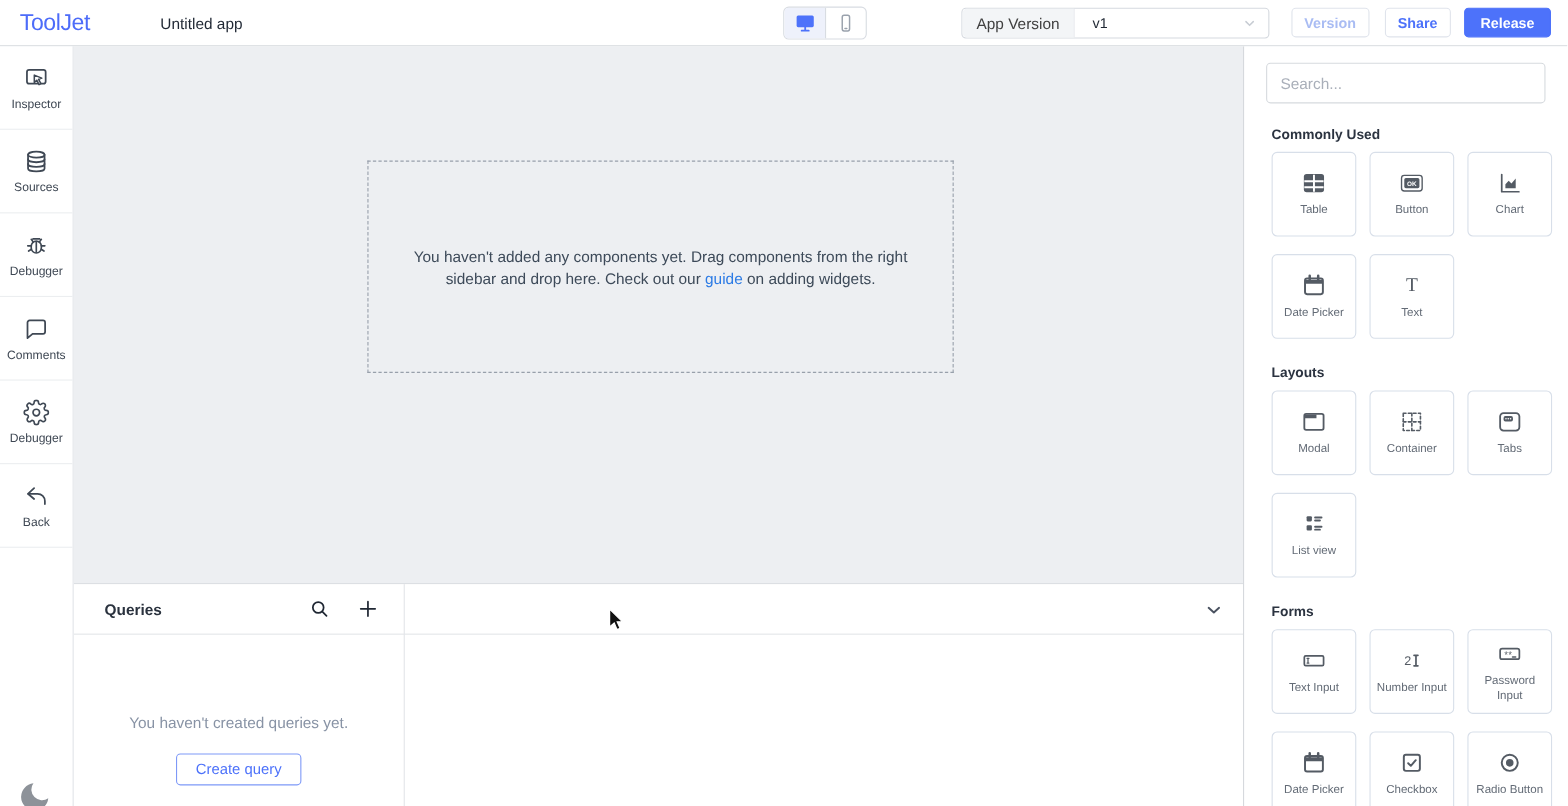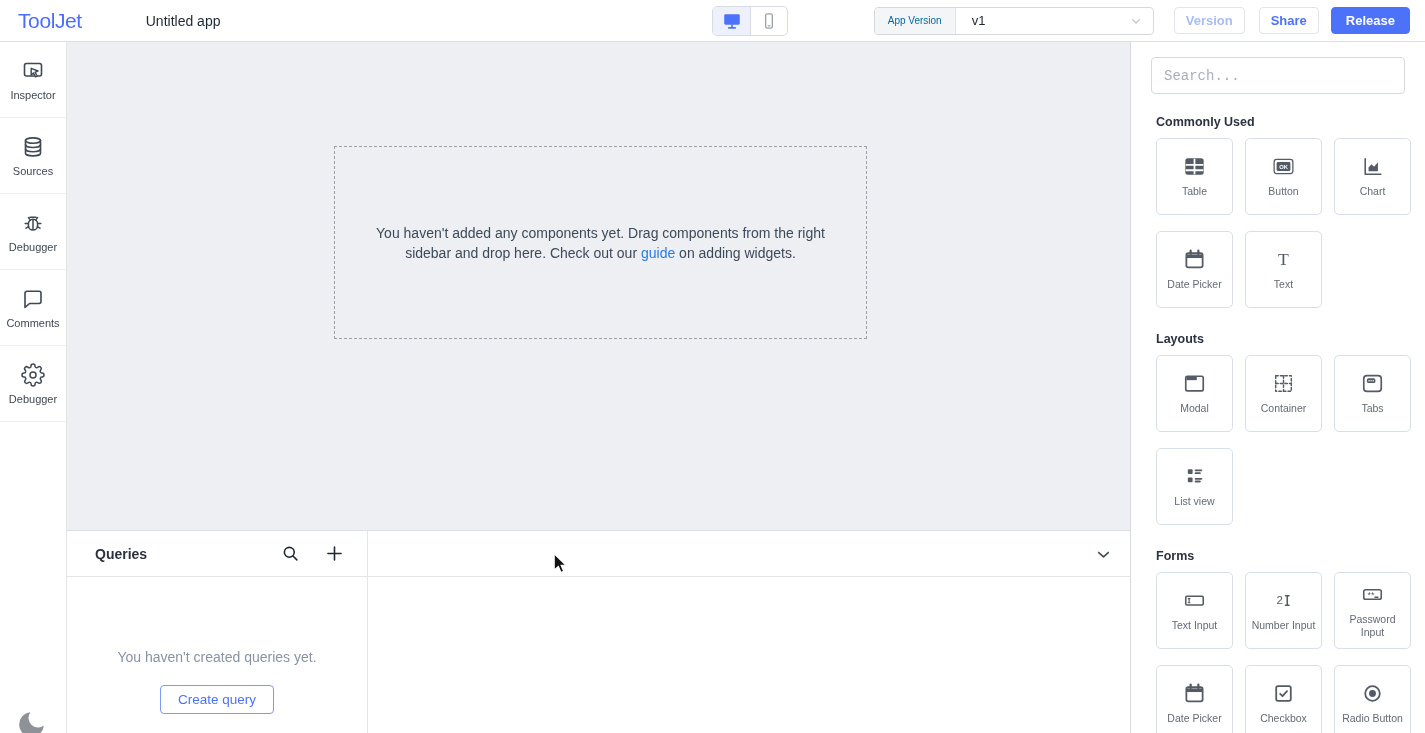--- a/index.html
+++ b/index.html
@@ -15,21 +15,21 @@
   .app-title{margin-left:64px;font-size:14px;color:#1f2733}
   .device-toggle{position:absolute;left:712px;top:6px;height:30px;display:flex;
     border:1px solid #d8dce2;border-radius:5px;overflow:hidden;background:#fff}
   .device-btn{width:37px;display:flex;align-items:center;justify-content:center;cursor:pointer;color:#9aa2ad}
   .device-btn.active{background:#eef1fb;color:#4d72fa}
   .device-btn + .device-btn{border-left:1px solid #d8dce2}
   .topbar-right{margin-left:auto;display:flex;align-items:center;padding-right:15px}
   .appver{display:flex;align-items:center;height:28px;width:280px;border:1px solid #d5d9df;
     border-radius:4px;margin-right:20px;background:#fff}
   .appver-label{background:#f3f5f7;height:100%;display:flex;align-items:center;padding:0 13px;
-    font-size:10px;color:#0369a1;border-right:1px solid #e0e3e8;border-radius:4px 0 0 4px}
+    font-size:14px;color:#404040;border-right:1px solid #e0e3e8;border-radius:4px 0 0 4px}
   .appver-value{padding-left:16px;font-size:13px;color:#1f2733;flex:1}
   .appver-chevron{color:#c7ccd3;margin-right:9px}
   .btn{height:27px;border-radius:4px;font-size:13px;font-weight:600;display:flex;align-items:center;
     padding:0 11px;background:#fff;border:1px solid #e0e4ec;cursor:pointer;font-family:inherit}
   .btn-preview{color:#a9bcf3;margin-right:14px}
   .btn-share{color:#4d72fa;margin-right:12px}
   .btn-release{background:#4d72fa;color:#fff;border-color:#4d72fa;padding:0 14px}
 
   
   .left-sidebar{position:absolute;left:0;top:42px;width:67px;height:691px;background:#fff;
@@ -59,21 +59,21 @@
   .qlist{position:absolute;left:0;top:46px;width:300px;bottom:0;display:flex;
     flex-direction:column;align-items:center}
   .qempty{margin-top:72px;font-size:14px;color:#8893a5}
   .btn-create{margin-top:20px;height:29px;padding:2px 17px;border:1px solid #7e99f7;border-radius:4px;
     background:#fff;color:#4d72fa;font-size:13.5px;display:flex;align-items:center;cursor:pointer;font-family:inherit}
 
   
   .right-sidebar{position:absolute;left:1130px;top:42px;width:295px;height:691px;background:#fff;
     border-left:1px solid #d6d9dd;overflow:hidden;z-index:10}
   .wsearch{display:block;margin:15px 9px 0 20px;width:254px;height:37px;border:1px solid #d6dade;
-    border-radius:4px;padding:0 12px;font-size:14px;color:#000000;font-family:Liberation Mono, monospace;outline:none}
+    border-radius:4px;padding:0 12px;font-size:14px;color:#000000;font-family:Liberation Sans, sans-serif;outline:none}
   .wsearch::placeholder{color:#a9afb9}
   .wsection{margin-left:25px}
   .wheading{margin-top:24px;font-size:12.5px;font-weight:700;color:#2b3340}
   .wsection:first-of-type .wheading{margin-top:21px}
   .wgrid{margin-top:9px;display:grid;grid-template-columns:repeat(3,77px);gap:16px 12px}
   .wcard{height:77px;background:#fff;border:1px solid #d8dfe9;border-radius:5px;display:flex;
     flex-direction:column;align-items:center;justify-content:center;cursor:pointer;padding:3px}
   .wcard .icon{color:#545b64;margin-bottom:6px}
   .wlabel{font-size:10.5px;color:#636b76;text-align:center;line-height:1.25}
 
@@ -164,20 +164,29 @@
       </div>
       <div class="sb-item">
         <span class="icon ">
           <svg width="24" height="24" viewBox="0 0 24 24" fill="none" stroke="currentColor" stroke-linecap="round" stroke-linejoin="round" stroke-width="1.5">
             <circle cx="12" cy="12" r="3"></circle>
             <path d="M19.4 15a1.65 1.65 0 0 0 .33 1.82l.06.06a2 2 0 1 1-2.83 2.83l-.06-.06a1.65 1.65 0 0 0-1.82-.33 1.65 1.65 0 0 0-1 1.51V21a2 2 0 1 1-4 0v-.09A1.65 1.65 0 0 0 9 19.4a1.65 1.65 0 0 0-1.82.33l-.06.06a2 2 0 1 1-2.83-2.83l.06-.06a1.65 1.65 0 0 0 .33-1.82 1.65 1.65 0 0 0-1.51-1H3a2 2 0 1 1 0-4h.09A1.65 1.65 0 0 0 4.6 9a1.65 1.65 0 0 0-.33-1.82l-.06-.06a2 2 0 1 1 2.83-2.83l.06.06a1.65 1.65 0 0 0 1.82.33H9a1.65 1.65 0 0 0 1-1.51V3a2 2 0 1 1 4 0v.09a1.65 1.65 0 0 0 1 1.51 1.65 1.65 0 0 0 1.82-.33l.06-.06a2 2 0 1 1 2.83 2.83l-.06.06a1.65 1.65 0 0 0-.33 1.82V9a1.65 1.65 0 0 0 1.51 1H21a2 2 0 1 1 0 4h-.09a1.65 1.65 0 0 0-1.51 1z"></path>
           </svg>
         </span>
         <span class="sb-label">Debugger</span>
       </div>
+      <div class="sb-item">
+        <span class="icon ">
+          <svg width="24" height="24" viewBox="0 0 24 24" fill="none" stroke="currentColor" stroke-linecap="round" stroke-linejoin="round" stroke-width="1.6">
+            <path d="M10 4.8L4.4 9.9 10 14.6"></path>
+            <path d="M4.8 9.9h8.4a6.6 6.6 0 0 1 6.6 6.6v2.7"></path>
+          </svg>
+        </span>
+        <span class="sb-label">Back</span>
+      </div>
     </div>
   <span class="icon moon">
     <svg width="33" height="33" viewBox="0 0 24 24">
         <path d="M21 12.79A9 9 0 1 1 11.21 3 7 7 0 0 0 21 12.79z" fill="currentColor"></path>
       </svg>
   </span>
 </div>
 
 <div class="canvas">
   <div class="empty-box">

